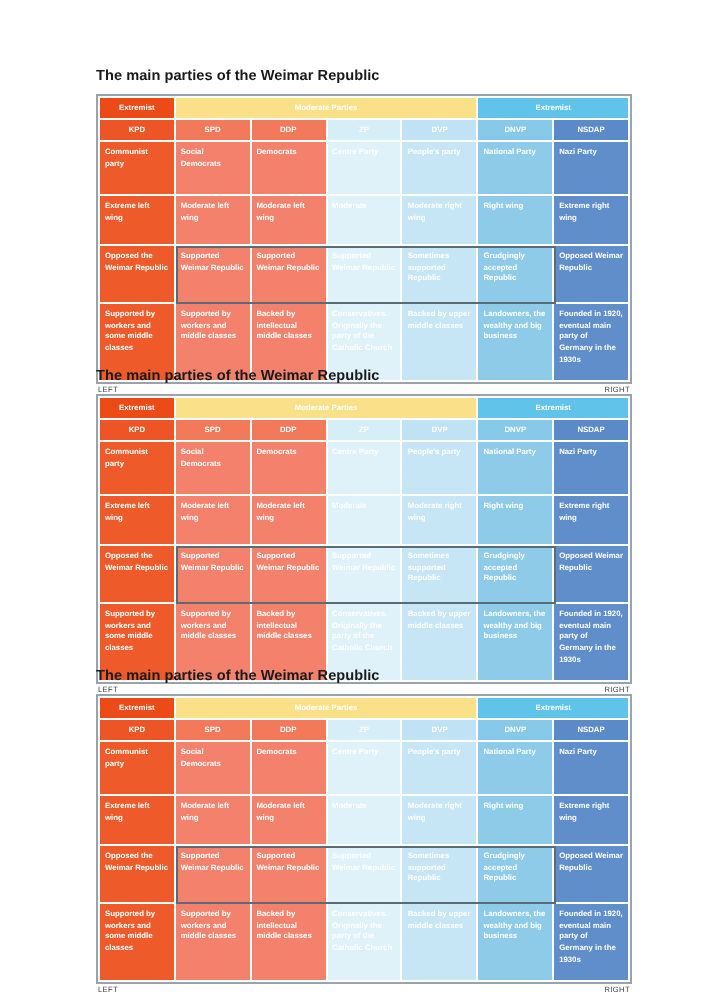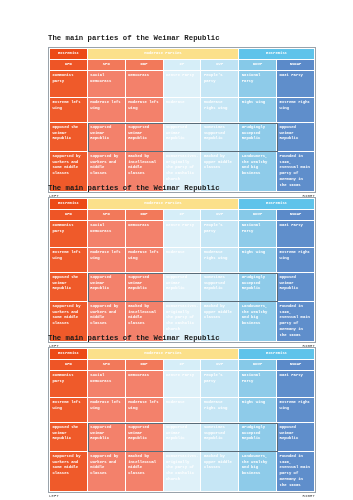--- a/index.html
+++ b/index.html
@@ -7,21 +7,20 @@
     width:353px;height:500px;
     background:#ffffff;
     font-family:"Liberation Sans", sans-serif;
     overflow:hidden;
   }
   .page{
     position:relative;
     width:353px;height:500px;
     box-sizing:border-box;
     padding:0;
-    font-family:Liberation Mono, monospace;
   }
   .panel{
     position:absolute;
     left:45px;
     width:272px;
   }
   .panel-1{top:34px;}
   .panel-2{top:184px;}
   .panel-3{top:334px;}
 

